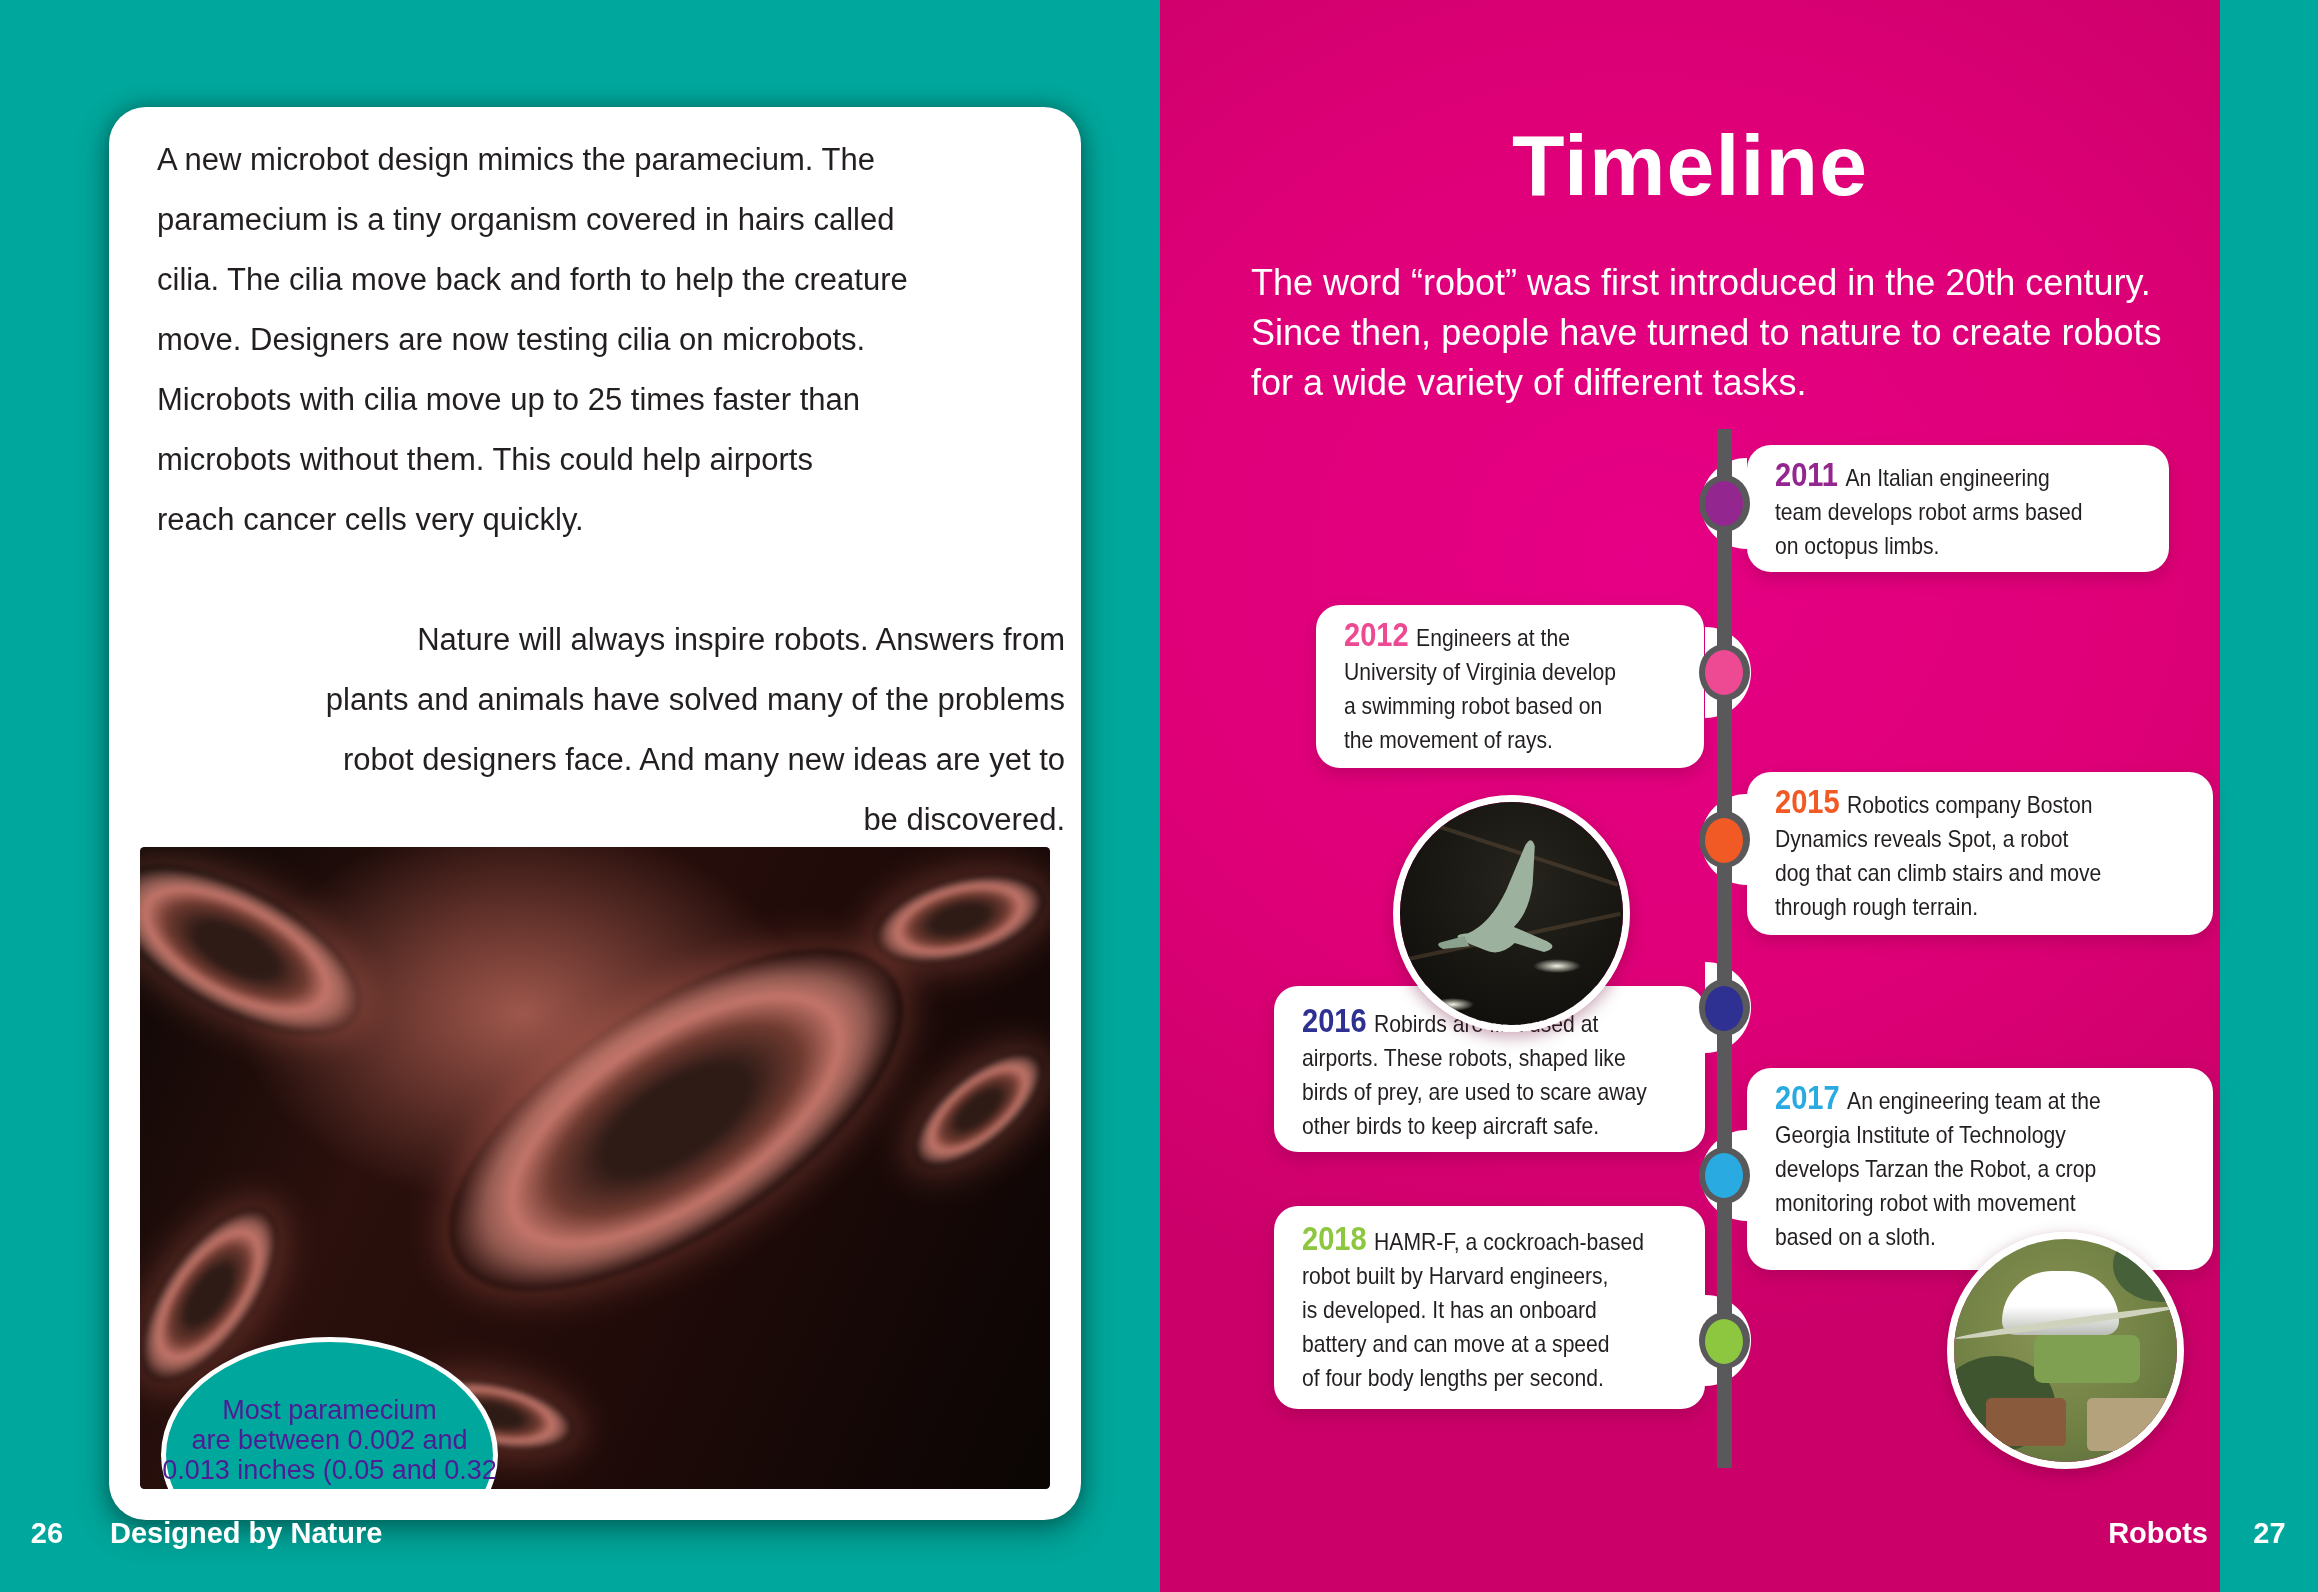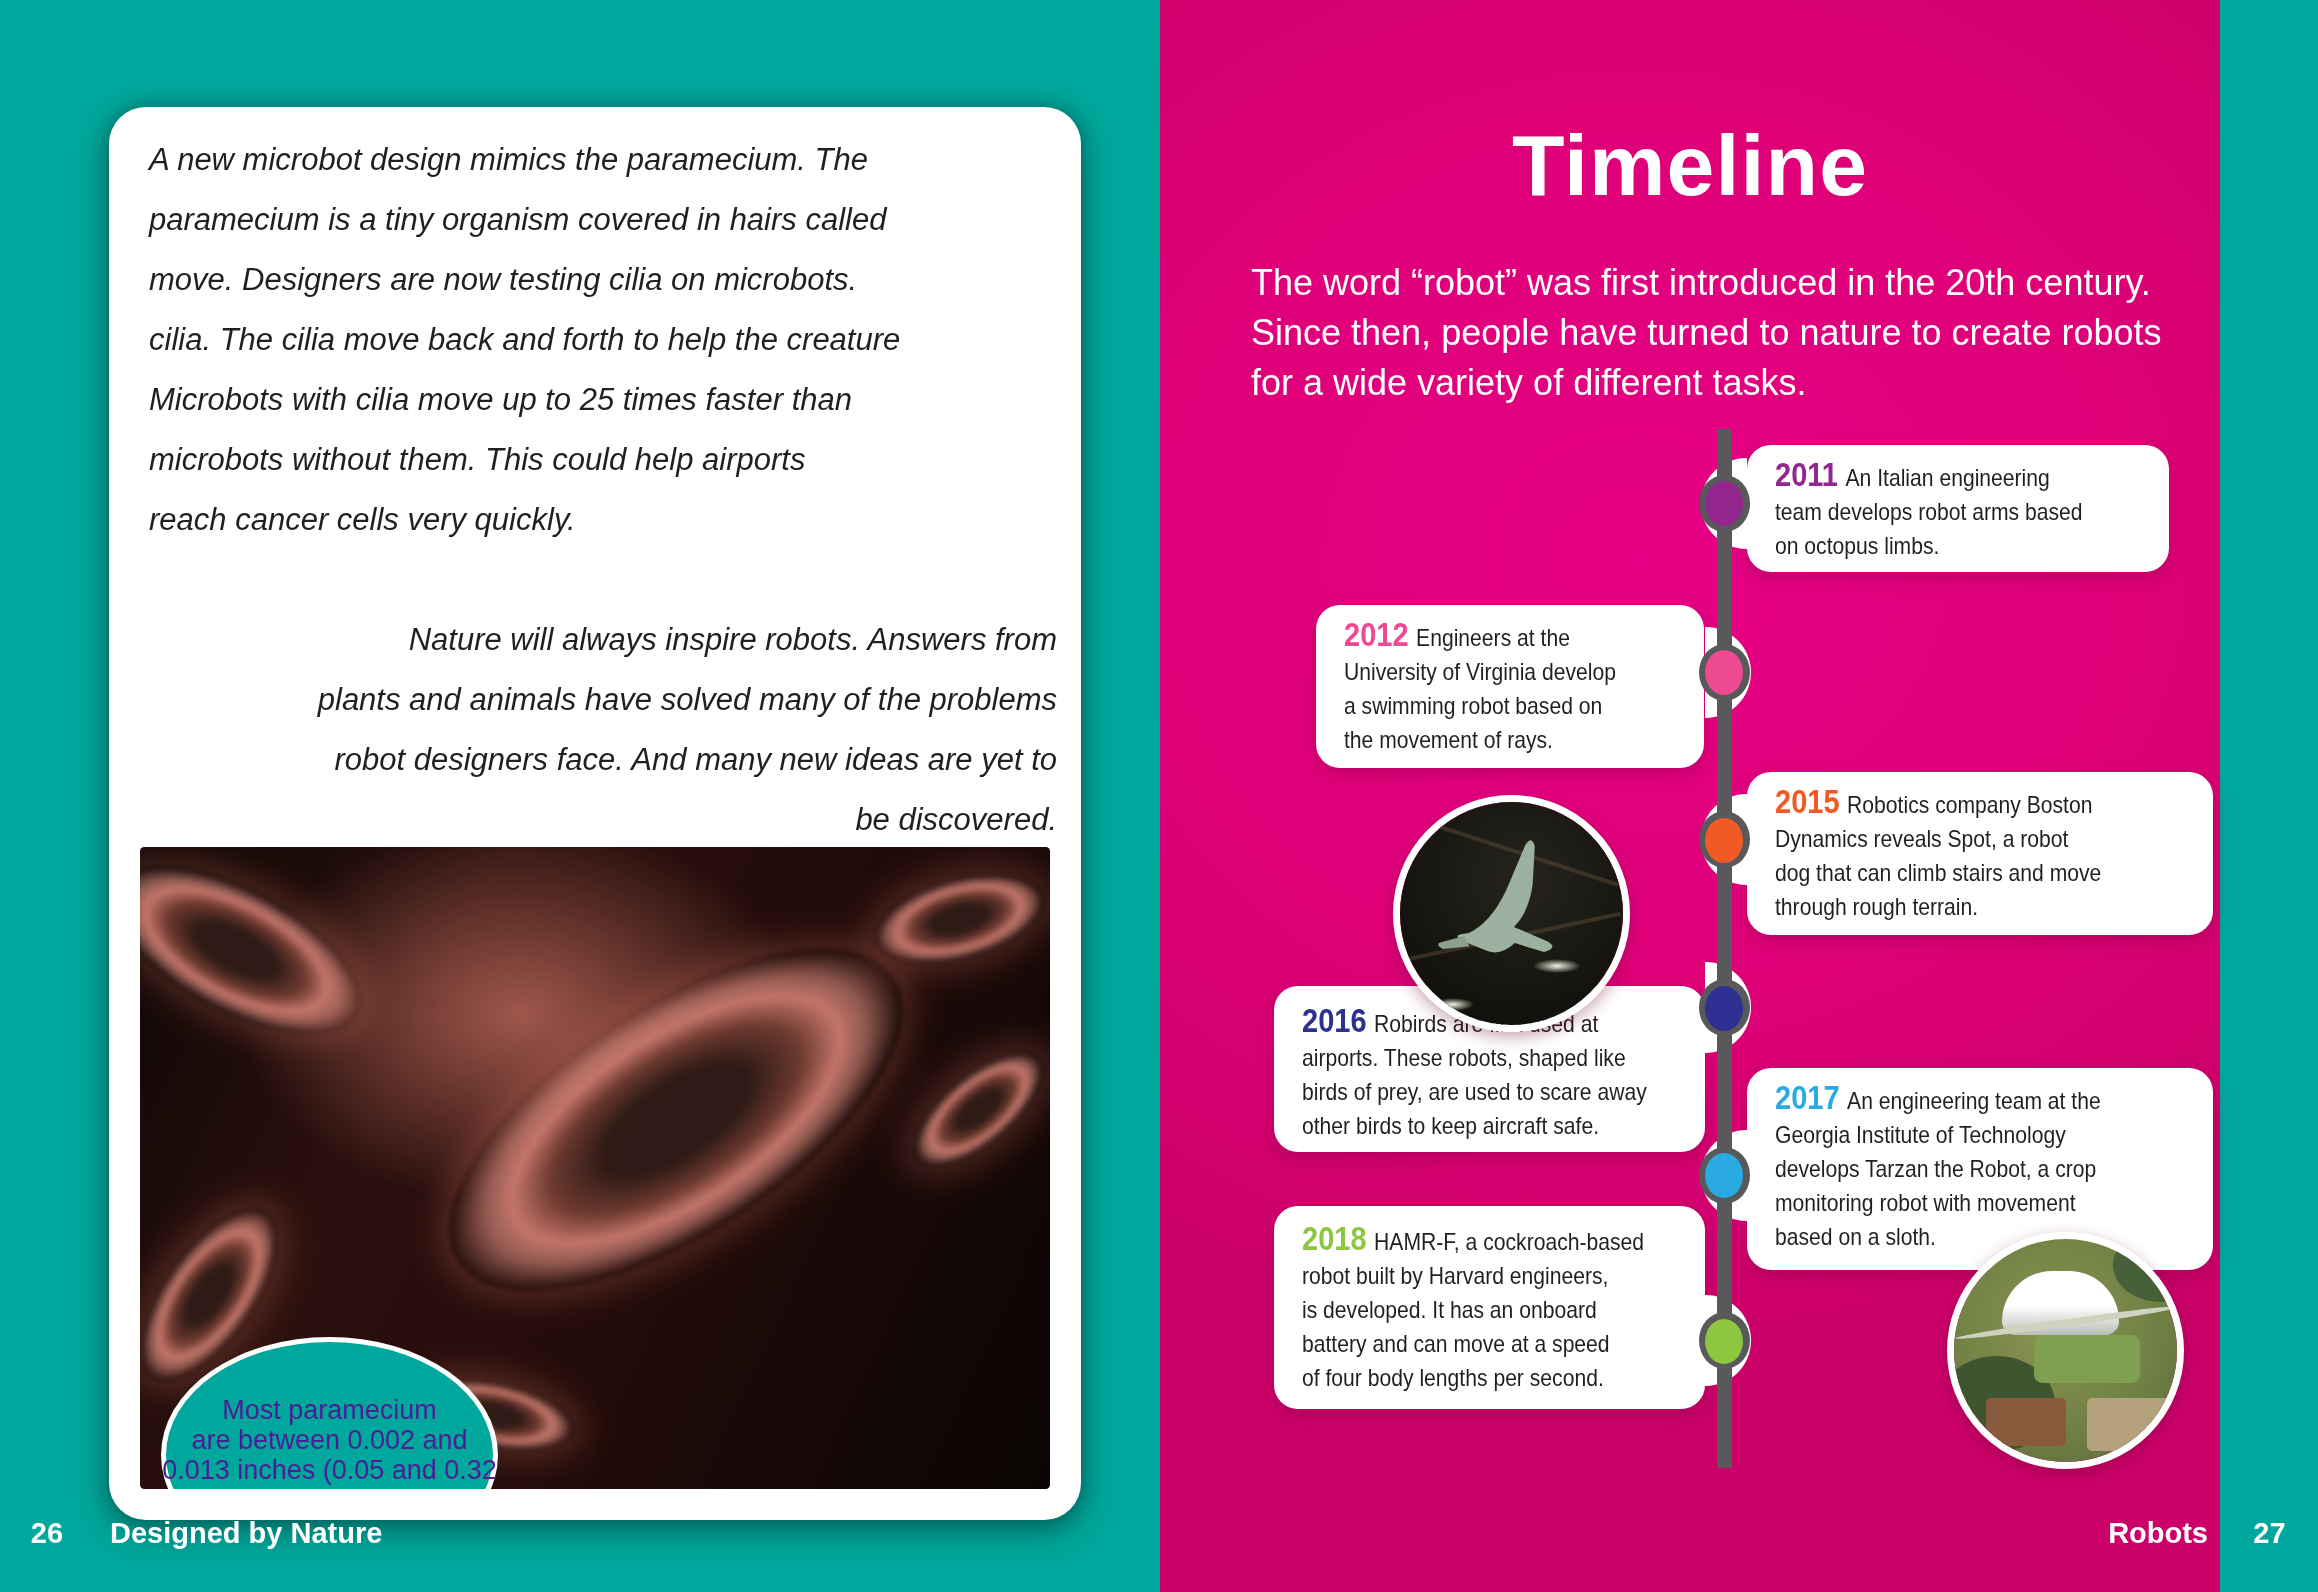--- a/index.html
+++ b/index.html
@@ -7,21 +7,21 @@
   #stage { position:relative; width:2319px; height:1592px; overflow:hidden; background:#00A79C; }
 
   
   .teal-page  { position:absolute; left:94px; top:0; width:1065px; height:1592px; background:#00A79C; }
   .pink-page  { position:absolute; left:1160px; top:0; width:1060px; height:1592px;
                 background:radial-gradient(ellipse 902px 796px at 45% 35%, #E60085 0%, #DF0078 55%, #CB0069 100%); }
 
   
   .card { position:absolute; left:109px; top:107px; width:972px; height:1413px; background:#fff;
           border-radius:37px; box-shadow:0 10.6px 32px rgba(0,45,40,.45), 0 0 18.6px rgba(0,45,40,.35); }
-  .body-copy { position:absolute; left:40px; top:23.4px; width:908px; color:#231F20;font-style:italic; }
+  .body-copy { position:absolute; left:48px; top:23.4px; width:908px; color:#231F20; }
   .body-copy .line { font-size:31px; line-height:60px; white-space:nowrap; }
   .para2 { margin-top:60px;text-align:right; }
 
   
   .photo { position:absolute; left:31px; top:740px; width:910px; height:642px; border-radius:4.2px; overflow:hidden;
            background:linear-gradient(115deg,#0d0705 0%,#2b100d 30%,#200b09 60%,#0a0504 100%); }
   .photo .glow { position:absolute; left:0; top:0; right:0; bottom:0;
            background:radial-gradient(ellipse 403px 276px at 42% 26%, rgba(238,135,118,.6), transparent 70%); }
   .org { position:absolute; border-radius:50%; filter:blur(2.7px);
          background:radial-gradient(closest-side,#2f1b16 32%,#6e3a30 55%,#c4756a 72%,rgba(233,150,135,.55) 84%,transparent 100%);
@@ -71,22 +71,22 @@
 <div id="stage">
 
   <div class="teal-page" style="background-color: rgb(0, 167, 156);"></div>
   <div class="pink-page"></div>
 
   <div class="card">
     <div class="body-copy">
       <div>
         <div class="line">A new microbot design mimics the paramecium. The</div>
         <div class="line">paramecium is a tiny organism covered in hairs called</div>
+        <div class="line">cilia. The cilia move back and forth to help the creature</div>
         <div class="line">move. Designers are now testing cilia on microbots.</div>
-        <div class="line">cilia. The cilia move back and forth to help the creature</div>
         <div class="line">Microbots with cilia move up to 25 times faster than</div>
         <div class="line">microbots without them. This could help airports</div>
         <div class="line">reach cancer cells very quickly.</div>
       </div>
       <div class="para2">
         <div class="line">Nature will always inspire robots. Answers from</div>
         <div class="line">plants and animals have solved many of the problems</div>
         <div class="line">robot designers face. And many new ideas are yet to</div>
         <div class="line">be discovered.</div>
       </div>

